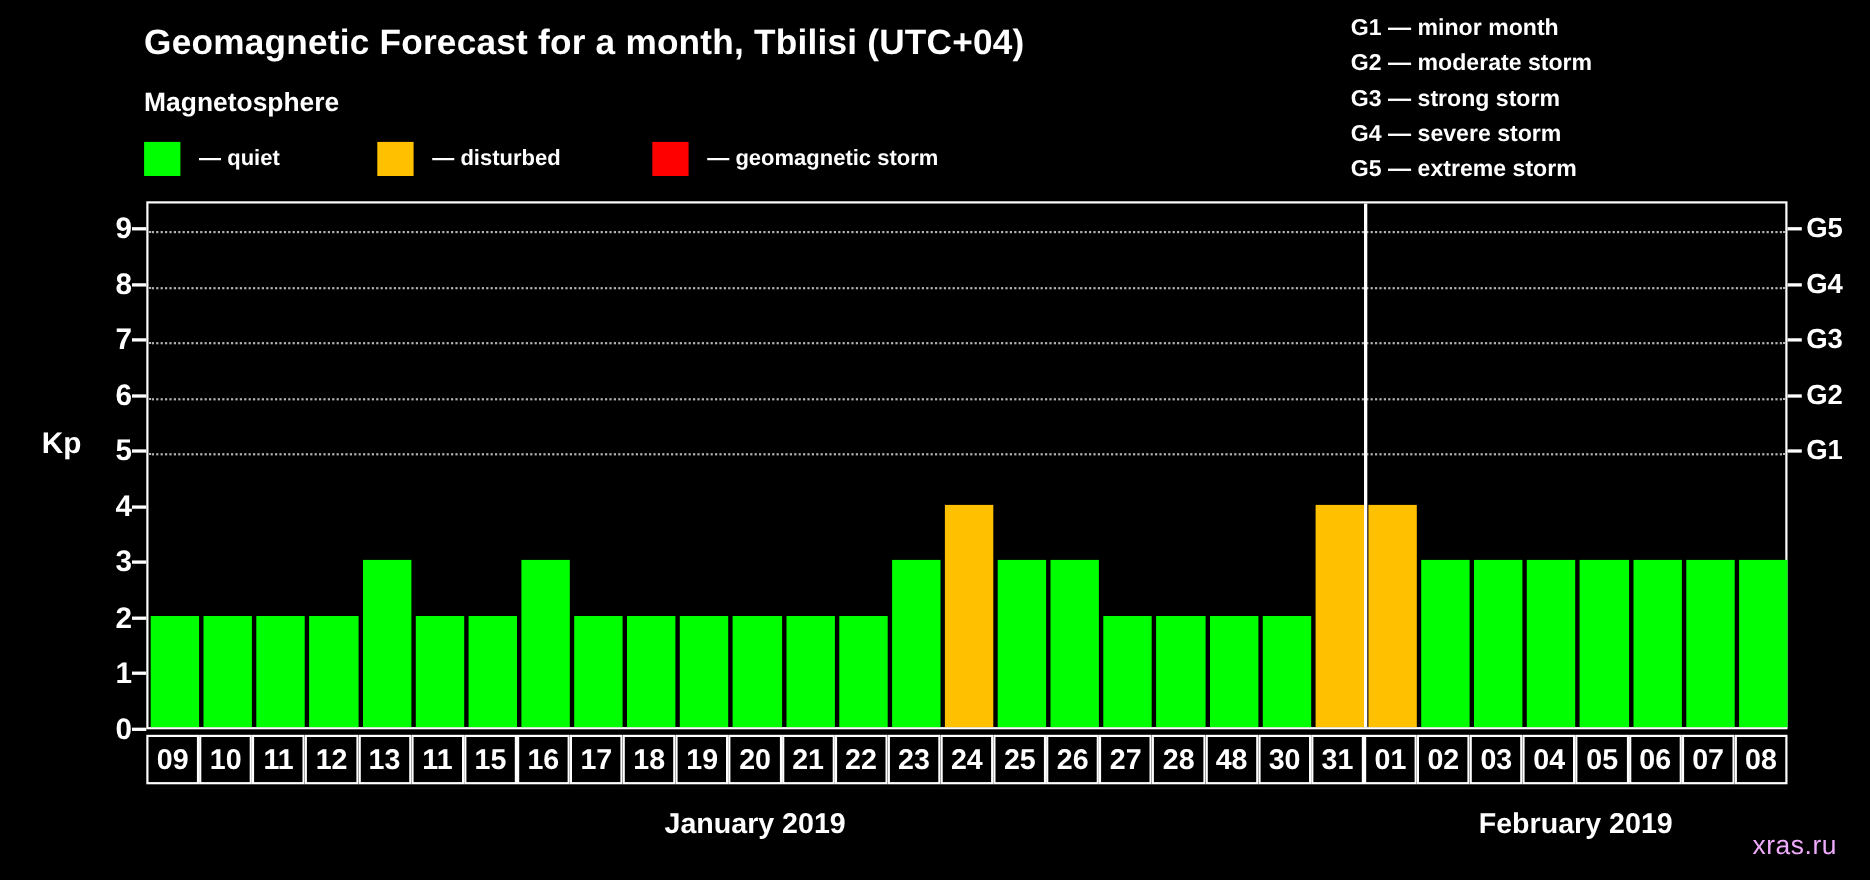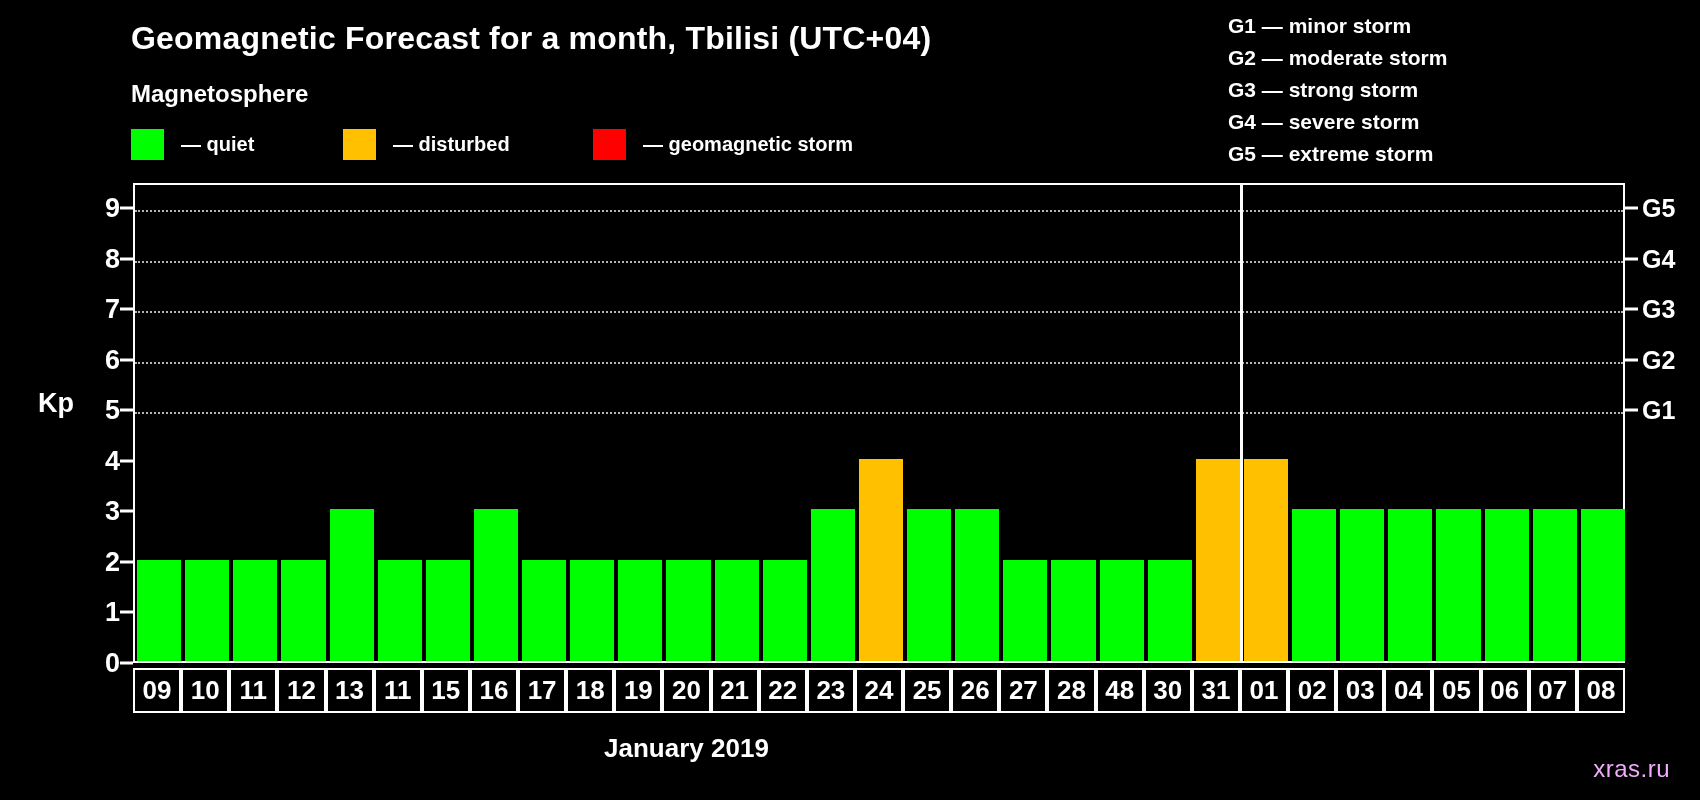--- a/index.html
+++ b/index.html
@@ -102,21 +102,21 @@
         <span class="leg-sw" style="background: rgb(255, 192, 0);"></span>
         <span class="leg-txt">— disturbed</span>
       </div>
       <div class="leg-item" style="left: 462px;">
         <span class="leg-sw" style="background: rgb(255, 0, 0);"></span>
         <span class="leg-txt">— geomagnetic storm</span>
       </div>
     </div>
 
   <div class="gscale">
-      <div>G1 — minor storm</div>
+      <div>G1 — minor month</div>
       <div>G2 — moderate storm</div>
       <div>G3 — strong storm</div>
       <div>G4 — severe storm</div>
       <div>G5 — extreme storm</div>
     </div>
 
   <div class="plot">
     <div class="bars">
         <div class="bar" title="Kp 2" style="left: 2px; width: 44.129px; height: 101.053px; background: rgb(0, 255, 0);"></div>
         <div class="bar" title="Kp 2" style="left: 50.129px; width: 44.129px; height: 101.053px; background: rgb(0, 255, 0);"></div>
@@ -220,13 +220,14 @@
     <div class="gtickmark" style="top: 410.368px;"></div>
     <div class="gtick" style="top: 359.842px;">G2</div>
     <div class="gtickmark" style="top: 359.842px;"></div>
     <div class="gtick" style="top: 309.316px;">G3</div>
     <div class="gtickmark" style="top: 309.316px;"></div>
     <div class="gtick" style="top: 258.789px;">G4</div>
     <div class="gtickmark" style="top: 258.789px;"></div>
     <div class="gtick" style="top: 208.263px;">G5</div>
     <div class="gtickmark" style="top: 208.263px;"></div>
     <div class="monthlabel" style="left: 686.484px;">January 2019</div>
+    <div class="monthlabel" style="left: 1432.48px;">February 2019</div>
   </div>
 
 </body></html>

